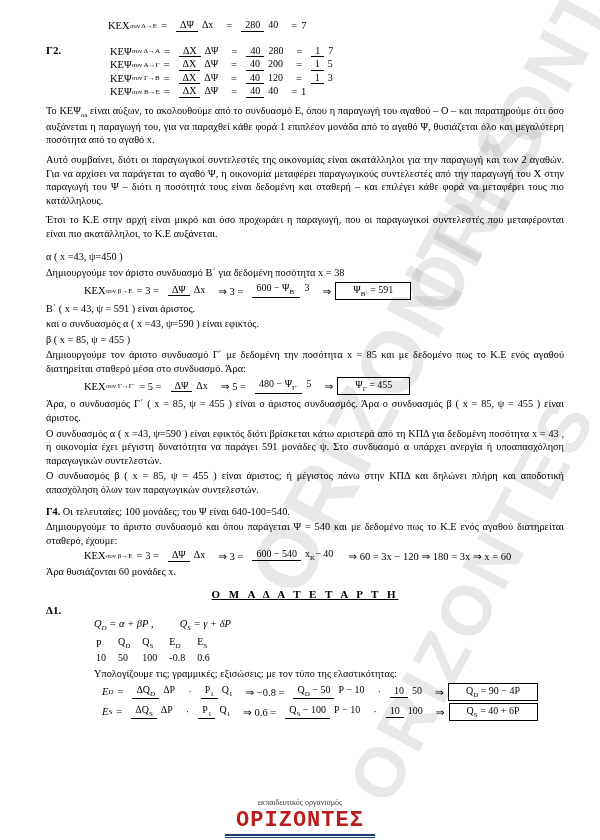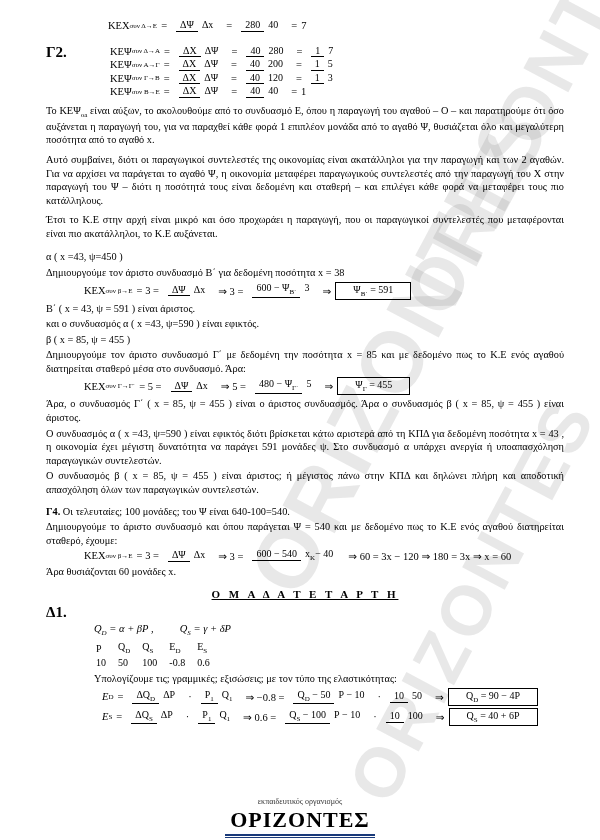--- a/index.html
+++ b/index.html
@@ -31,21 +31,21 @@
     white-space:nowrap;
     transform-origin:center center;
   }
   .wm1 { top:60px; left:300px; font-size:74px; transform:rotate(-62deg); }
   .wm2 { top:300px; left:130px; font-size:86px; transform:rotate(-62deg); }
   .wm3 { top:560px; left:250px; font-size:70px; transform:rotate(-62deg); }
 
   .content { position:relative; z-index:10; }
 
   .row { display:flex; align-items:flex-start; }
-  .lbl { font-weight:bold; font-size:15px; width:26px; flex:none; }
+  .lbl { font-weight:bold; font-size:11px; width:26px; flex:none; }
   .ind { margin-left:26px; }
 
   p, div.t { font-size:10.3px; line-height:1.32; margin:0 0 2px 0; text-align:justify; }
 
   .eqline { display:flex; align-items:center; font-size:10.5px; margin:2px 0 2px 0; }
   .sub { font-size:7px; vertical-align:sub; }
   .frac {
     display:inline-flex; align-items:flex-start;
     vertical-align:middle; margin:0 5px; line-height:1.05;
   }
@@ -64,23 +64,23 @@
   .gap6 { height:6px; }
   .gap8 { height:8px; }
   .gap10 { height:10px; }
 
   
   .footer {
     position:absolute; bottom:2px; left:0; width:600px; text-align:center; z-index:12;
   }
   .footer .sm { font-size:8px; color:#333; font-family:"Liberation Serif", serif; }
   .footer .logo {
-    font-family:Liberation Serif, serif;
+    font-family:Liberation Mono, monospace;
     font-size:22px; font-weight:bold; letter-spacing:1px;
-    color:#000000; margin-top:1px;
+    color:#b91c1c; margin-top:1px;
   }
   .footer .rule { width:150px; height:2px; background:#1a3a7a; margin:1px auto 0 auto; }
   .footer .rule2 { width:150px; height:1px; background:#1a3a7a; margin:1px auto 0 auto; }
 
   .it { font-style:italic; }
 </style>
 </head>
 <body>
 
 <div class="page">

